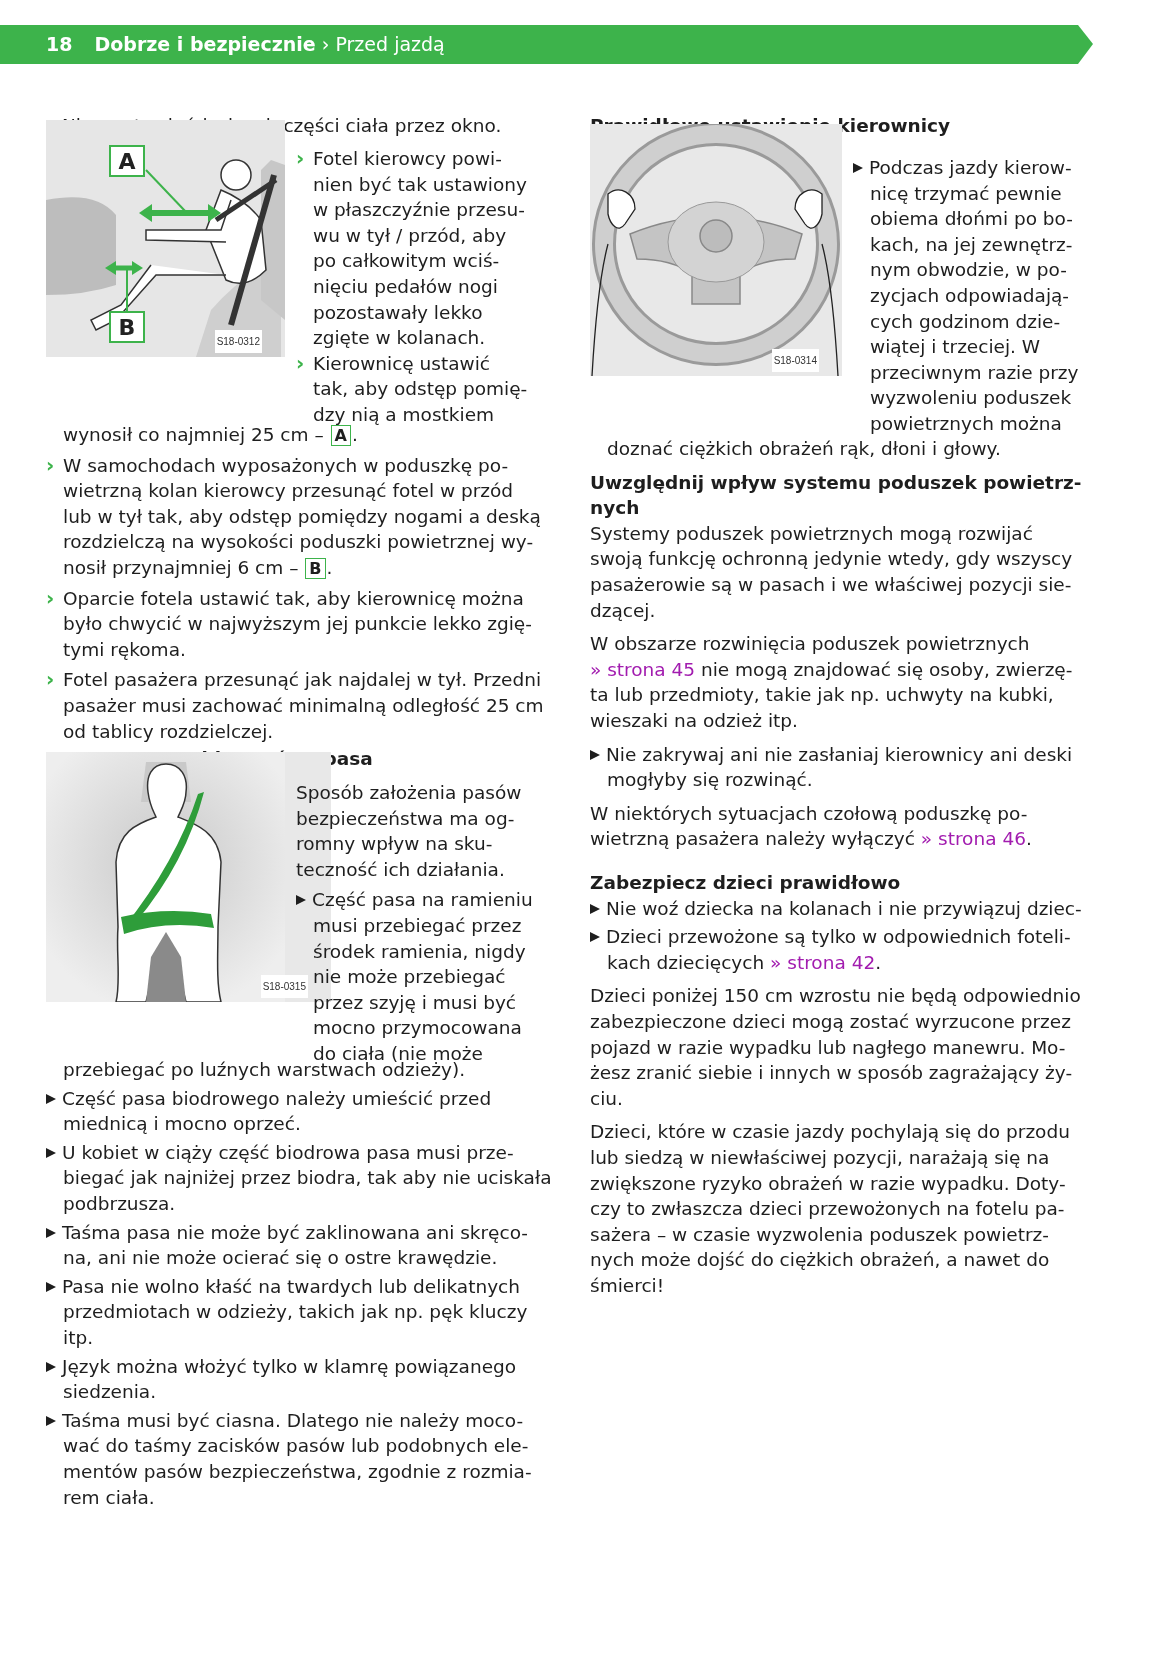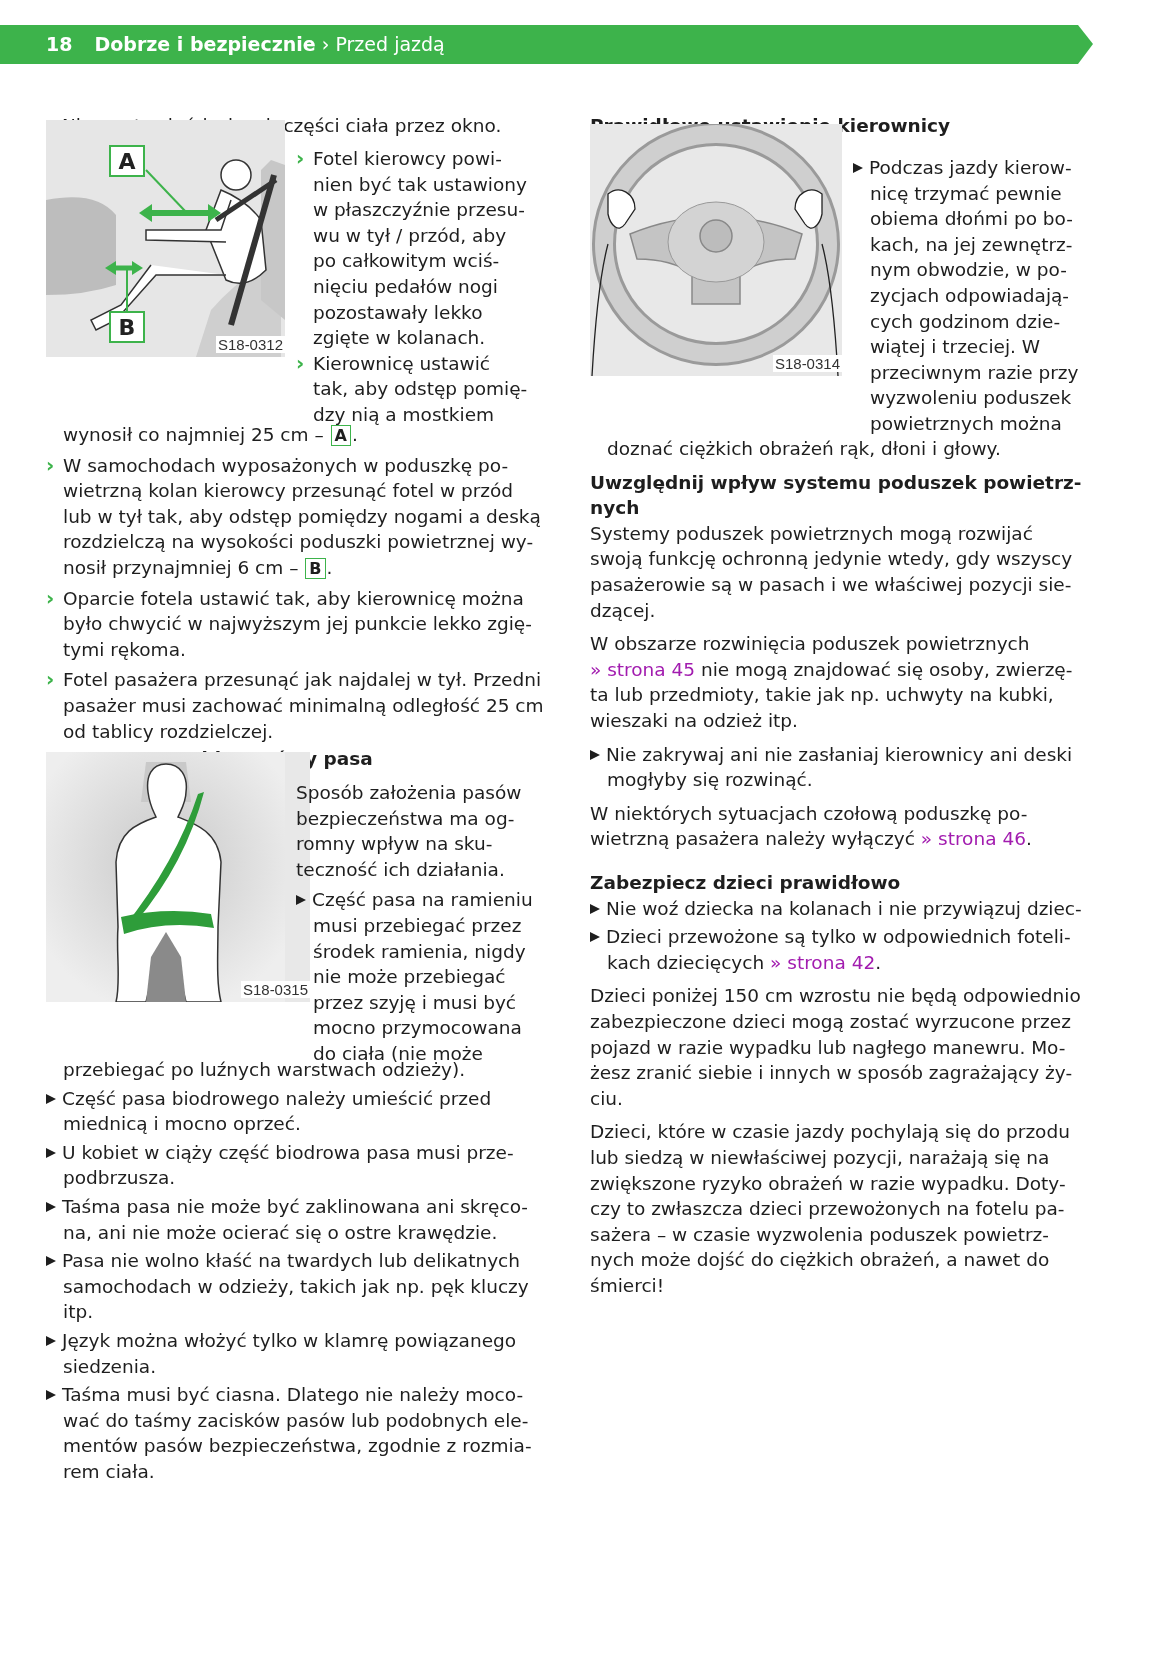--- a/index.html
+++ b/index.html
@@ -33,22 +33,22 @@
   }
   .link { color: #a21caf; }
   .box {
     display: inline-block; border: 1.5px solid #3db34b; font-weight: bold; padding: 0 3px;
     line-height: 19px; font-size: 16px; margin: 0 1px;
   }
   .fig {
     position: absolute; background: #e8e8e8; overflow: hidden;
   }
   .fig .code {
-    position: absolute; right: 0; bottom: 4px; font-size: 15px; color: #333;
-    font-family: "Liberation Sans", sans-serif; background: #fff; padding: 0 2px;
+    position: absolute; right: 23px; bottom: 4px; font-size: 10px; color: #333;
+    font-family: "Liberation Sans", sans-serif; background: #fff; padding: 6px 2px;
   }
   .fig svg { position: absolute; left: 0; top: 0; }
 </style>
 </head>
 <body>
 
 <div class="banner"></div>
 <div class="banner-text">
   <span class="pnum">18</span><span class="sec">Dobrze i bezpiecznie</span>
   <span>›</span>
@@ -113,21 +113,21 @@
   <div class="line ind">tymi rękoma.</div>
   <div class="line" style="margin-top:5px;"><span class="chev">›</span><span>Fotel pasażera przesunąć jak najdalej w tył. Przedni</span></div>
   <div class="line ind">pasażer musi zachować minimalną odległość 25 cm</div>
   <div class="line ind">od tablicy rozdzielczej.</div>
 </div>
 
 <div class="col" style="left:46px; top:714px;">
   <div class="head">Poprawny przebieg taśmy pasa</div>
 </div>
 
-<div class="fig" style="left:46px; top:752px; width:264px; height:250px;">
+<div class="fig" style="left:46px; top:752px; width:285px; height:250px;">
   <svg width="239" height="250" viewBox="0 0 239 250">
     <defs>
       <radialGradient id="g2" cx="50%" cy="45%" r="60%">
         <stop offset="0%" stop-color="#c8c8c8"></stop>
         <stop offset="100%" stop-color="#eeeeee"></stop>
       </radialGradient>
     </defs>
     <rect x="0" y="0" width="239" height="250" fill="url(#g2)"></rect>
     <path d="M90 80 L150 80 L160 200 L80 200 Z" fill="#bfbfbf"></path>
     <path d="M100 10 L140 10 L145 50 L95 50 Z" fill="#c9c9c9"></path>
@@ -151,25 +151,26 @@
   <div class="line ind">przez szyję i musi być</div>
   <div class="line ind">mocno przymocowana</div>
   <div class="line ind">do ciała (nie może</div>
 </div>
 
 <div class="col" style="left:46px; top:1025px;">
   <div class="line ind">przebiegać po luźnych warstwach odzieży).</div>
   <div class="line" style="margin-top:3px;"><span class="tri"></span><span>Część pasa biodrowego należy umieścić przed</span></div>
   <div class="line ind">miednicą i mocno oprzeć.</div>
   <div class="line" style="margin-top:3px;"><span class="tri"></span><span>U kobiet w ciąży część biodrowa pasa musi prze-</span></div>
+  <div class="line ind">biegać jak najniżej przez biodra, tak aby nie uciskała</div>
   <div class="line ind">podbrzusza.</div>
   <div class="line" style="margin-top:3px;"><span class="tri"></span><span>Taśma pasa nie może być zaklinowana ani skręco-</span></div>
   <div class="line ind">na, ani nie może ocierać się o ostre krawędzie.</div>
   <div class="line" style="margin-top:3px;"><span class="tri"></span><span>Pasa nie wolno kłaść na twardych lub delikatnych</span></div>
-  <div class="line ind">samochodach w odzieży, takich jak np. pęk kluczy</div>
+  <div class="line ind">przedmiotach w odzieży, takich jak np. pęk kluczy</div>
   <div class="line ind">itp.</div>
   <div class="line" style="margin-top:3px;"><span class="tri"></span><span>Język można włożyć tylko w klamrę powiązanego</span></div>
   <div class="line ind">siedzenia.</div>
   <div class="line" style="margin-top:3px;"><span class="tri"></span><span>Taśma musi być ciasna. Dlatego nie należy moco-</span></div>
   <div class="line ind">wać do taśmy zacisków pasów lub podobnych ele-</div>
   <div class="line ind">mentów pasów bezpieczeństwa, zgodnie z rozmia-</div>
   <div class="line ind">rem ciała.</div>
 </div>
 
 <div class="col" style="left:590px; top:81px;">

